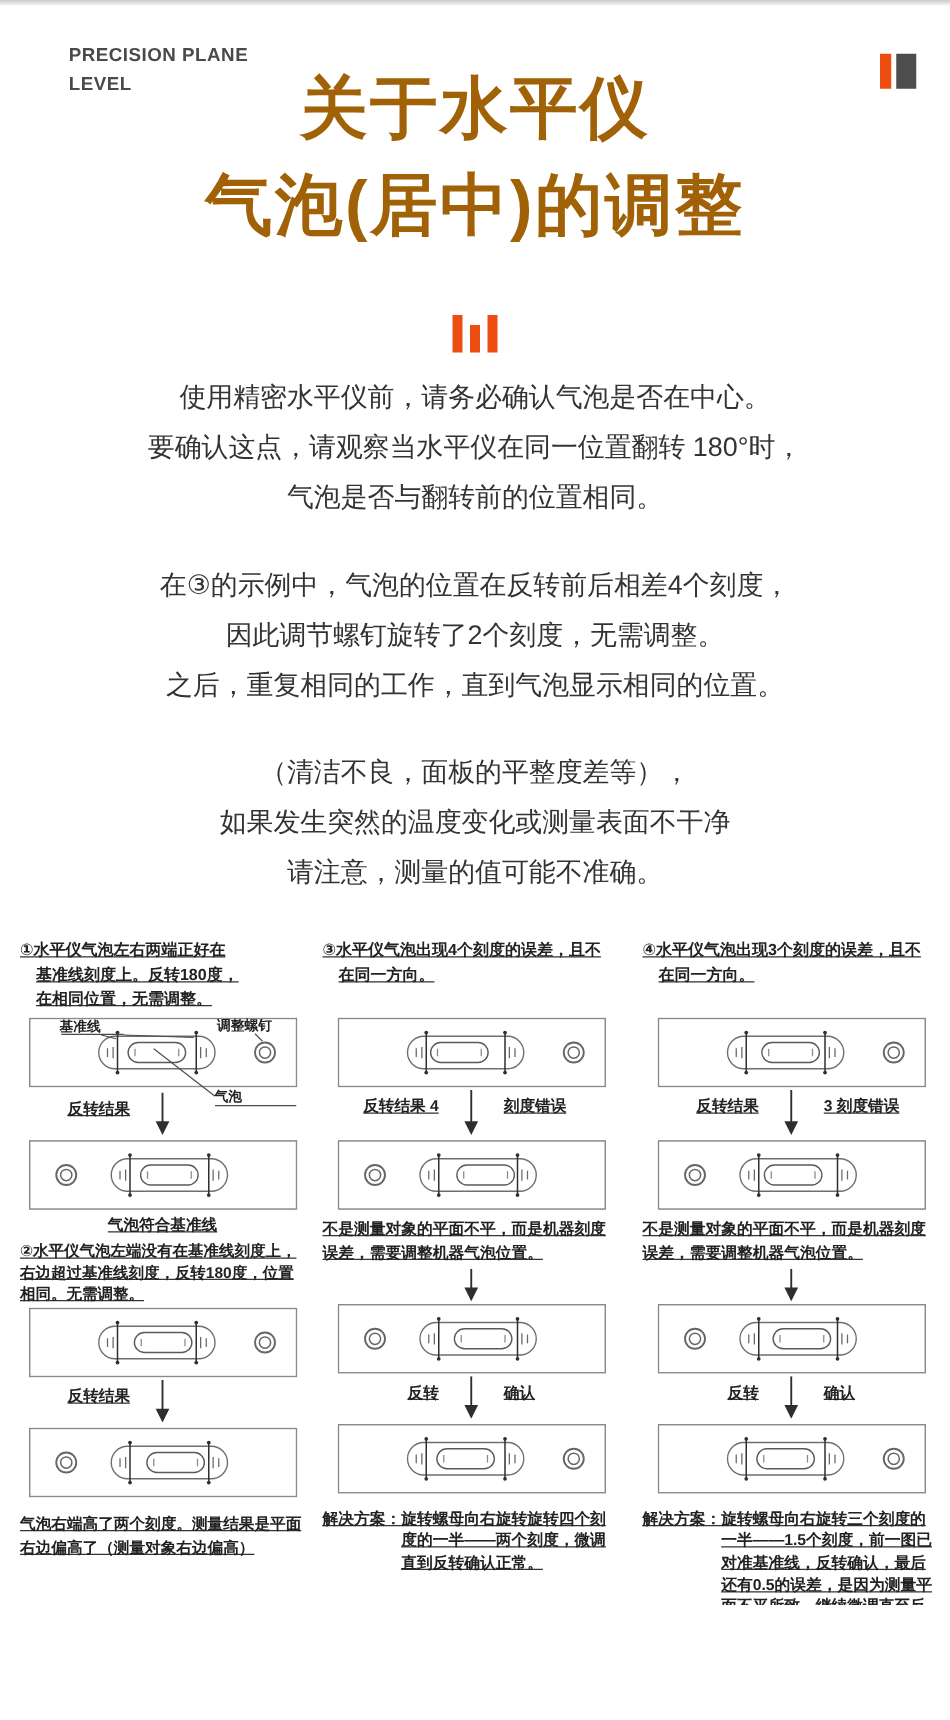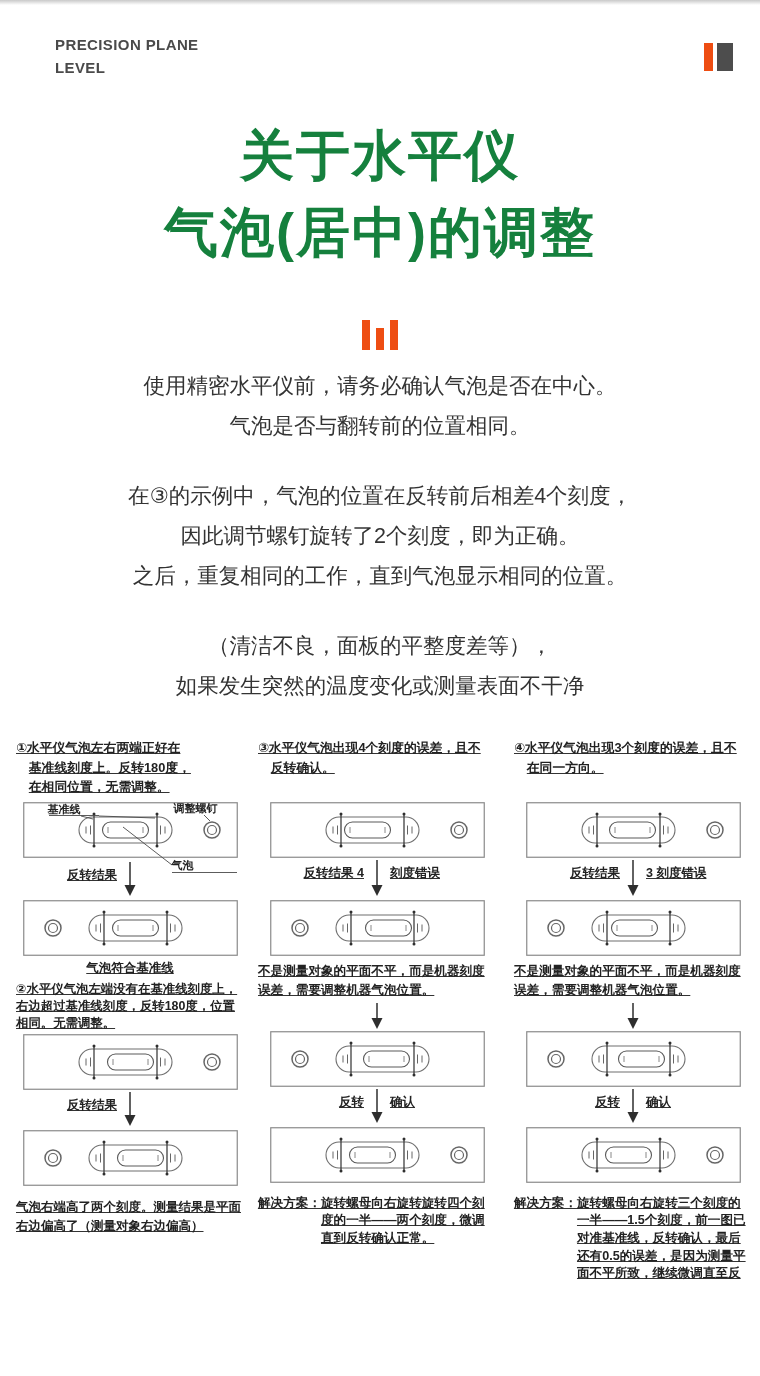--- a/index.html
+++ b/index.html
@@ -5,21 +5,21 @@
   html,body{margin:0;padding:0;background:#fff;}
   body{font-family:"Liberation Sans","DejaVu Sans",sans-serif;color:#333;}
   .page{position:relative;width:760px;height:1284px;margin:0 auto;background:#fff;overflow:hidden;}
   .top-edge{height:5px;background:linear-gradient(180deg,#c9c9c9,#ffffff);}
   
   .brand{position:absolute;left:55px;top:34px;font-size:15px;font-weight:bold;color:#4a4a4a;letter-spacing:.4px;line-height:1.5;}
   .logo{position:absolute;right:27px;top:43px;display:flex;gap:4px;align-items:flex-start;}
   .logo .bar-orange{width:9px;height:28px;background:var(--accent-orange,#ee4d12);}
   .logo .bar-gray{width:16px;height:28px;background:#4d4d4d;}
   
-  .title{padding-top:112px;text-align:center;font-size:54px;font-weight:bold;color:#15803d;line-height:1.42;letter-spacing:2px;}
+  .title{padding-top:44px;text-align:center;font-size:54px;font-weight:bold;color:#a16207;line-height:1.42;letter-spacing:2px;}
   .title-icon{margin:50px auto 0;width:48px;height:30px;display:flex;justify-content:center;align-items:flex-end;gap:6px;}
   .title-icon i{display:block;width:8px;height:30px;background:var(--accent-orange,#ee4d12);}
   .title-icon i.mid{height:22px;}
   
   .paras{margin-top:16px;text-align:center;font-size:21.5px;color:#333;}
   .para{margin-top:0;}
   .para + .para{margin-top:30px;}
   .pline{line-height:40px;white-space:nowrap;}
   
   .columns{display:flex;padding:0 2px;margin-top:32px;align-items:flex-start;}
@@ -30,21 +30,21 @@
   .col-intro{font-size:12.8px;font-weight:600;line-height:1.5;white-space:pre-line;padding-left:1em;text-indent:-1em;min-height:58px;margin-bottom:6px;color:#222;}
   .fig{width:215px;margin:0 auto;position:relative;}
   .fig-labeled{height:72px;}
   .level{line-height:0;}
   .leaders{position:absolute;left:0;top:0;pointer-events:none;}
   .leaders line{stroke:#4a4a4a;stroke-width:0.9;}
   .dlabel{position:absolute;font-size:11px;font-weight:bold;color:#222;white-space:nowrap;}
   .l-ref{left:25px;top:0;}
   .l-screw{left:151px;top:-1px;}
   .l-bubble{left:149px;top:56px;}
-  .arrow-row{display:grid;grid-template-columns:1fr auto 1fr;align-items:start;column-gap:6px;margin:2px 0 4px;}
+  .arrow-row{display:grid;grid-template-columns:1fr auto 1fr;align-items:start;column-gap:19px;margin:2px 0 4px;}
   .arrow-row.pull-up{margin-top:-12px;}
   .alabel{font-size:12.5px;font-weight:600;color:#222;padding-top:5px;white-space:nowrap;}
   .alabel.left{text-align:right;}
   .alabel.right{text-align:left;}
   .varrow{display:block;}
   .caption{font-size:12.5px;font-weight:bold;text-align:center;margin:4px 0 4px;color:#222;}
   .note{font-size:12.4px;font-weight:600;line-height:1.36;color:#222;margin:2px 0 2px;}
   .mid-note{font-size:12.6px;font-weight:600;line-height:1.45;color:#222;margin:6px 0 4px;}
   .plain-arrow{display:flex;justify-content:center;margin:2px 0;}
   .footnote{font-size:12.5px;font-weight:600;line-height:1.55;color:#222;margin-top:12px;}
@@ -74,30 +74,32 @@
 
   <div class="title-icon">
     <i></i>
       <i class="mid"></i>
       <i></i>
   </div>
 
   <div class="paras">
     <div class="para">
       <div class="pline">使用精密水平仪前，请务必确认气泡是否在中心。</div>
+      <div class="pline">要确认这点，请观察当水平仪在同一位置翻转 180°时，</div>
       <div class="pline">气泡是否与翻转前的位置相同。</div>
     </div>
     <div class="para">
       <div class="pline">在③的示例中，气泡的位置在反转前后相差4个刻度，</div>
-      <div class="pline">因此调节螺钉旋转了2个刻度，即为正确。</div>
+      <div class="pline">因此调节螺钉旋转了2个刻度，无需调整。</div>
       <div class="pline">之后，重复相同的工作，直到气泡显示相同的位置。</div>
     </div>
     <div class="para">
       <div class="pline">（清洁不良，面板的平整度差等），</div>
       <div class="pline">如果发生突然的温度变化或测量表面不干净</div>
+      <div class="pline">请注意，测量的值可能不准确。</div>
     </div>
   </div>
 
   <div class="columns">
 
     <div class="col col1">
       <div class="col-intro">①水平仪气泡左右两端正好在
 基准线刻度上。反转180度，
 在相同位置，无需调整。</div>
       <div class="fig fig-labeled">
@@ -211,21 +213,21 @@
               <line x1="135" y1="25" x2="135" y2="31" stroke="#888" stroke-width="1"></line>
               <circle cx="30" cy="28" r="8" fill="none" stroke="#666" stroke-width="1.5"></circle>
               <circle cx="30" cy="28" r="4.5" fill="none" stroke="#666" stroke-width="1.2"></circle>
             </svg></div>
       </div>
       <div class="footnote">气泡右端高了两个刻度。测量结果是平面右边偏高了（测量对象右边偏高）</div>
     </div>
 
     <div class="col col2">
       <div class="col-intro">③水平仪气泡出现4个刻度的误差，且不
-反转确认。</div>
+在同一方向。</div>
       <div class="fig">
         <div class="level"><svg width="215" height="56" viewBox="0 0 215 56" xmlns="http://www.w3.org/2000/svg">
               <rect x="0.75" y="0.75" width="213.5" height="54.5" fill="#fff" stroke="#8a8a8a" stroke-width="1.2"></rect>
               <rect x="56" y="15" width="93" height="26" rx="13" fill="none" stroke="#6f6f6f" stroke-width="1.1"></rect>
               <line x1="63" y1="24.5" x2="63" y2="31.5" stroke="#666" stroke-width="1"></line>
               <line x1="67.5" y1="23.5" x2="67.5" y2="32.5" stroke="#666" stroke-width="1"></line>
               <line x1="142" y1="24.5" x2="142" y2="31.5" stroke="#666" stroke-width="1"></line>
               <line x1="137.5" y1="23.5" x2="137.5" y2="32.5" stroke="#666" stroke-width="1"></line>
               <line x1="71" y1="12" x2="71" y2="44" stroke="#2f2f2f" stroke-width="1.2"></line>
               <circle cx="71" cy="12" r="1.5" fill="#2f2f2f"></circle>

